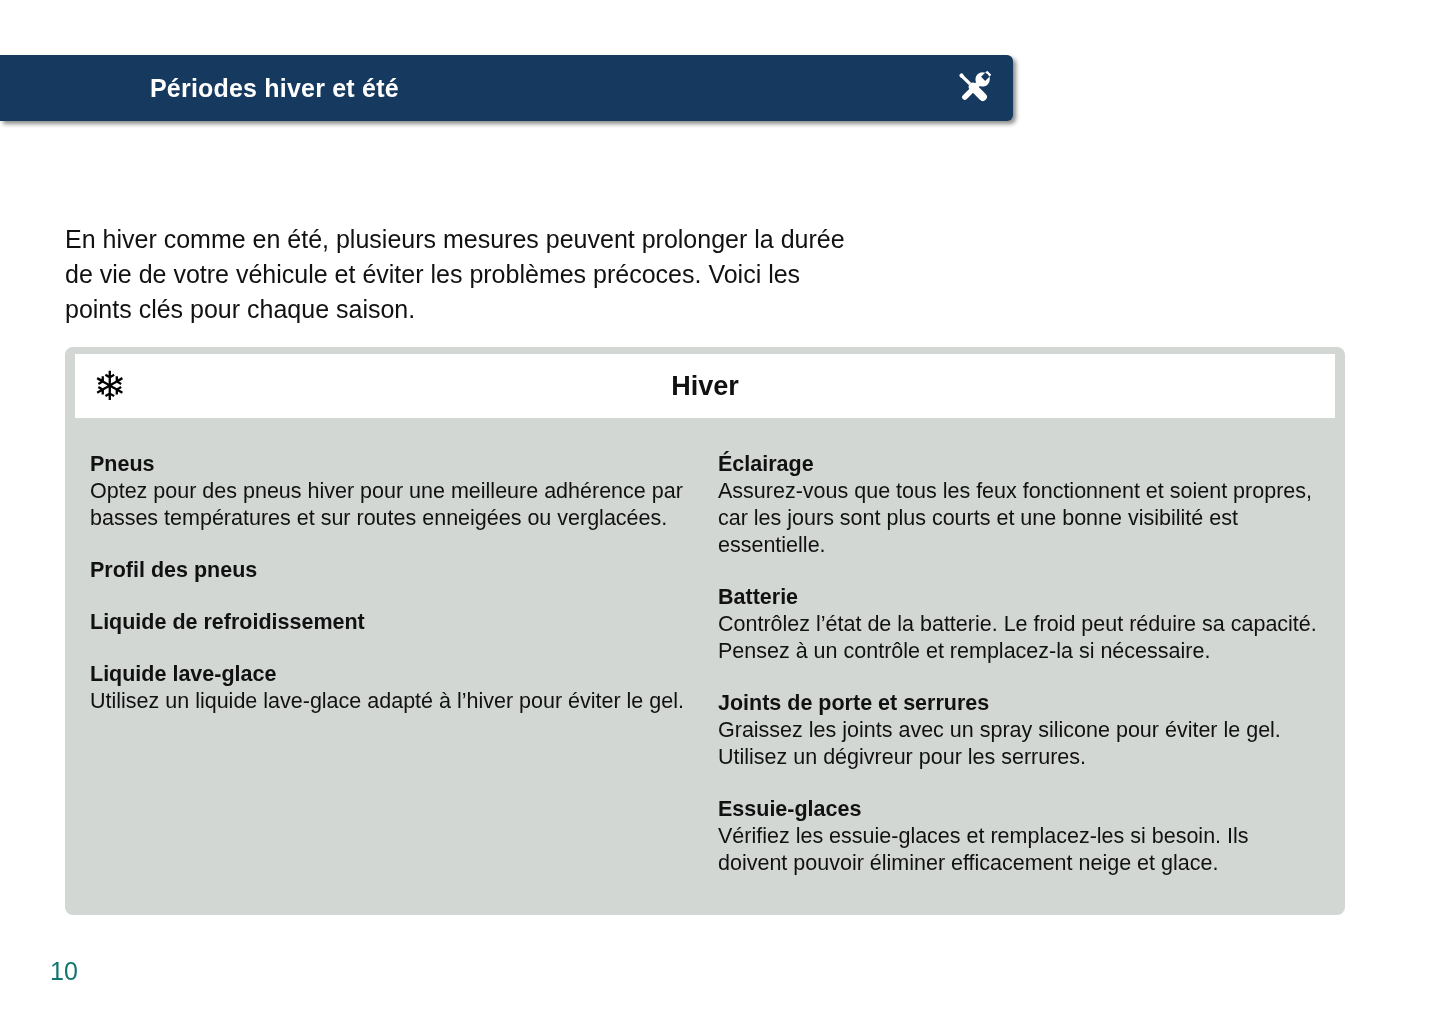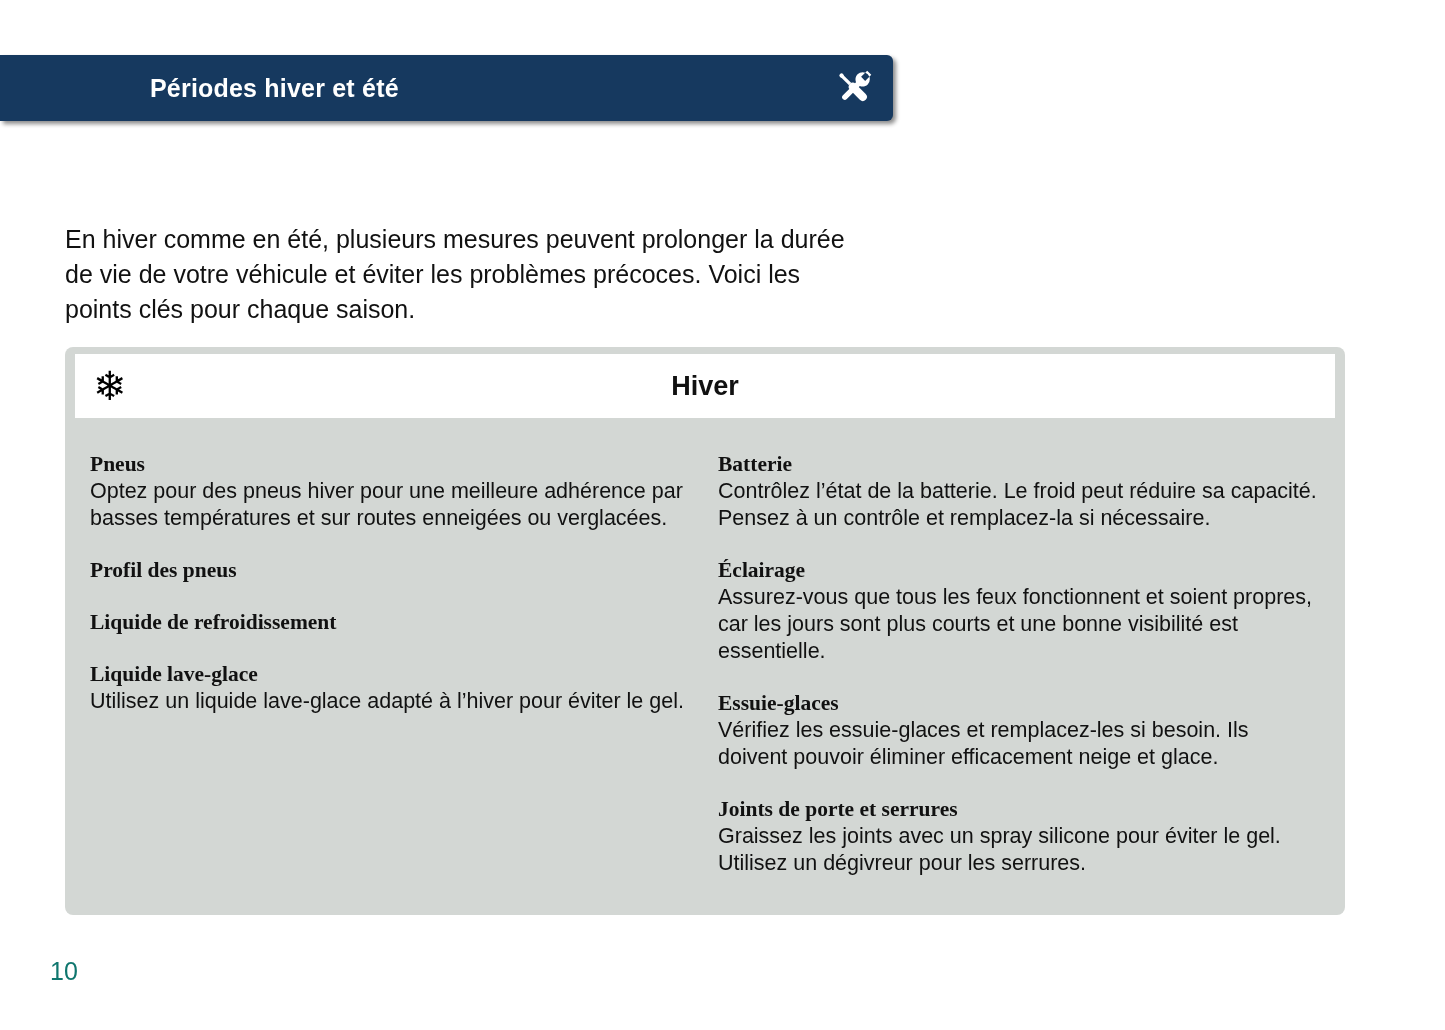--- a/index.html
+++ b/index.html
@@ -4,21 +4,21 @@
 <style>
   html, body { margin:0; padding:0; }
   body {
     width:1445px; height:1030px; position:relative;
     background:#ffffff; color:#111111;
     font-family:"Liberation Sans", sans-serif;
     overflow:hidden;
   }
 
   .header-bar {
-    position:absolute; left:0; top:55px; width:893px; height:66px;
+    position:absolute; left:0; top:55px; width:1013px; height:66px;
     background:#16395f;
     border-radius:0 6px 6px 0;
     box-shadow:3px 3px 4px rgba(0,0,0,0.45);
     display:flex; align-items:center;
   }
   .header-title {
     margin-left:150px; font-size:25px; font-weight:bold; color:#ffffff;
     letter-spacing:0.2px;
   }
   .header-icon {
@@ -50,21 +50,21 @@
     width:100%; text-align:center;
     font-size:27px; font-weight:bold; color:#111111;
   }
 
   .columns {
     display:flex; padding:33px 16px 0 15px; gap:27px;
   }
   .col { flex:1; min-width:0; }
   .section { margin:0 0 25px 0; }
   .section h3 {
-    margin:0; font-size:21.5px; line-height:27px; font-weight:bold; color:#111111;font-family:Liberation Serif, serif;
+    margin:0; font-size:21.5px; line-height:27px; font-weight:bold; color:#111111;
   }
   .section p {
     margin:0; font-size:21.5px; line-height:27px; color:#111111;
   }
 
   .page-number {
     position:absolute; left:50px; top:957px; font-size:25px; color:#0f766e;
   }
 </style>
 </head>
@@ -107,32 +107,32 @@
       <div class="section">
         <h3>Liquide de refroidissement</h3>
       </div>
       <div class="section">
         <h3>Liquide lave-glace</h3>
         <p>Utilisez un liquide lave-glace adapté à l’hiver pour éviter le gel.</p>
       </div>
     </div>
     <div class="col">
       <div class="section">
+        <h3>Éclairage</h3>
+        <p>Assurez-vous que tous les feux fonctionnent et soient propres, car les jours sont plus courts et une bonne visibilité est essentielle.</p>
+      </div>
+      <div class="section">
         <h3>Batterie</h3>
         <p>Contrôlez l’état de la batterie. Le froid peut réduire sa capacité. Pensez à un contrôle et remplacez-la si nécessaire.</p>
       </div>
       <div class="section">
-        <h3>Éclairage</h3>
-        <p>Assurez-vous que tous les feux fonctionnent et soient propres, car les jours sont plus courts et une bonne visibilité est essentielle.</p>
+        <h3>Joints de porte et serrures</h3>
+        <p>Graissez les joints avec un spray silicone pour éviter le gel. Utilisez un dégivreur pour les serrures.</p>
       </div>
       <div class="section">
         <h3>Essuie-glaces</h3>
         <p>Vérifiez les essuie-glaces et remplacez-les si besoin. Ils doivent pouvoir éliminer efficacement neige et glace.</p>
-      </div>
-      <div class="section">
-        <h3>Joints de porte et serrures</h3>
-        <p>Graissez les joints avec un spray silicone pour éviter le gel. Utilisez un dégivreur pour les serrures.</p>
       </div>
     </div>
   </div>
 </div>
 
 <div class="page-number">10</div>
 
 </body></html>

